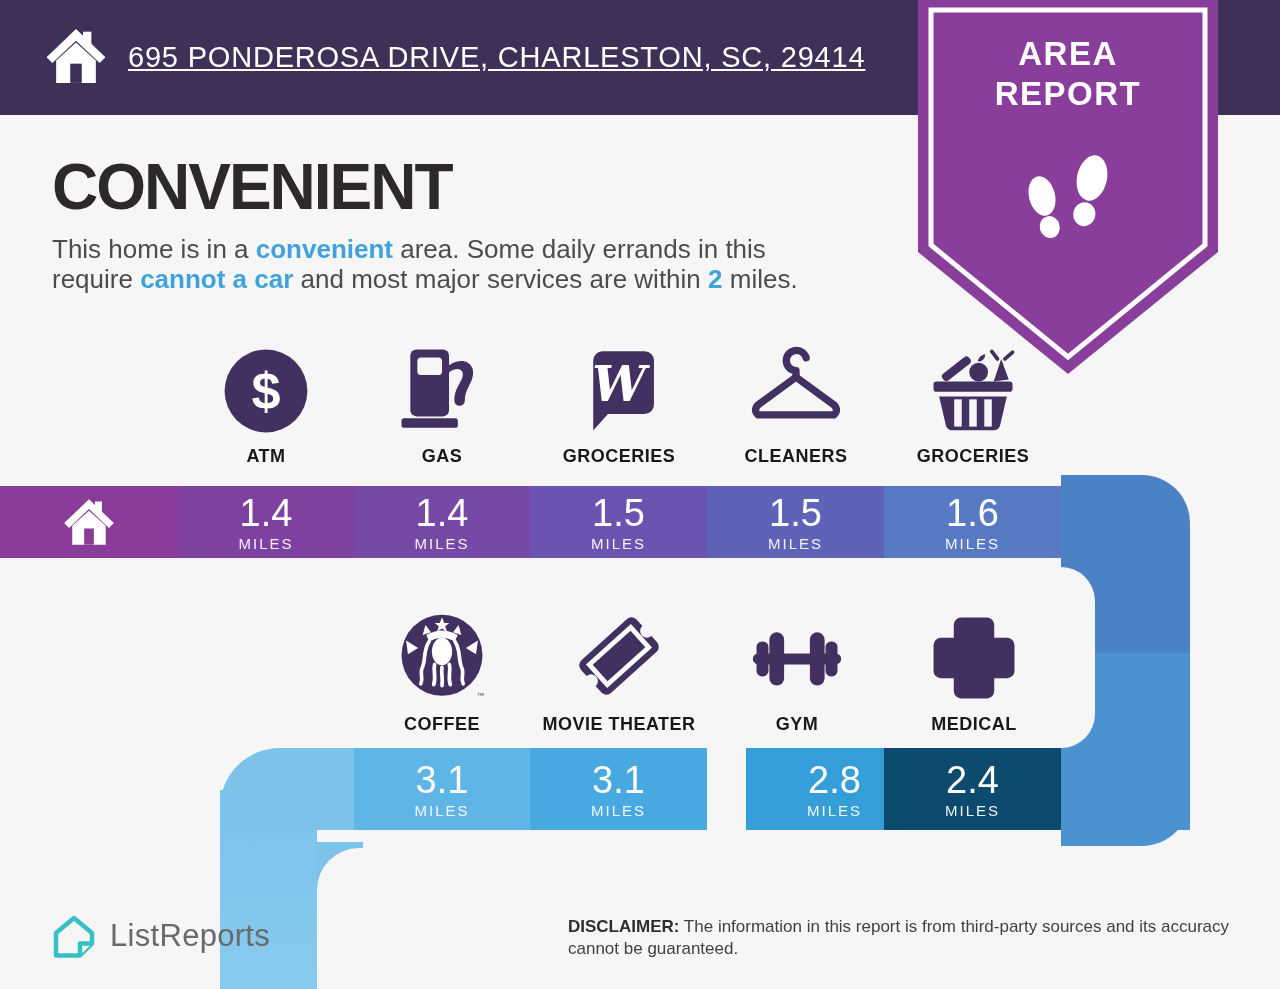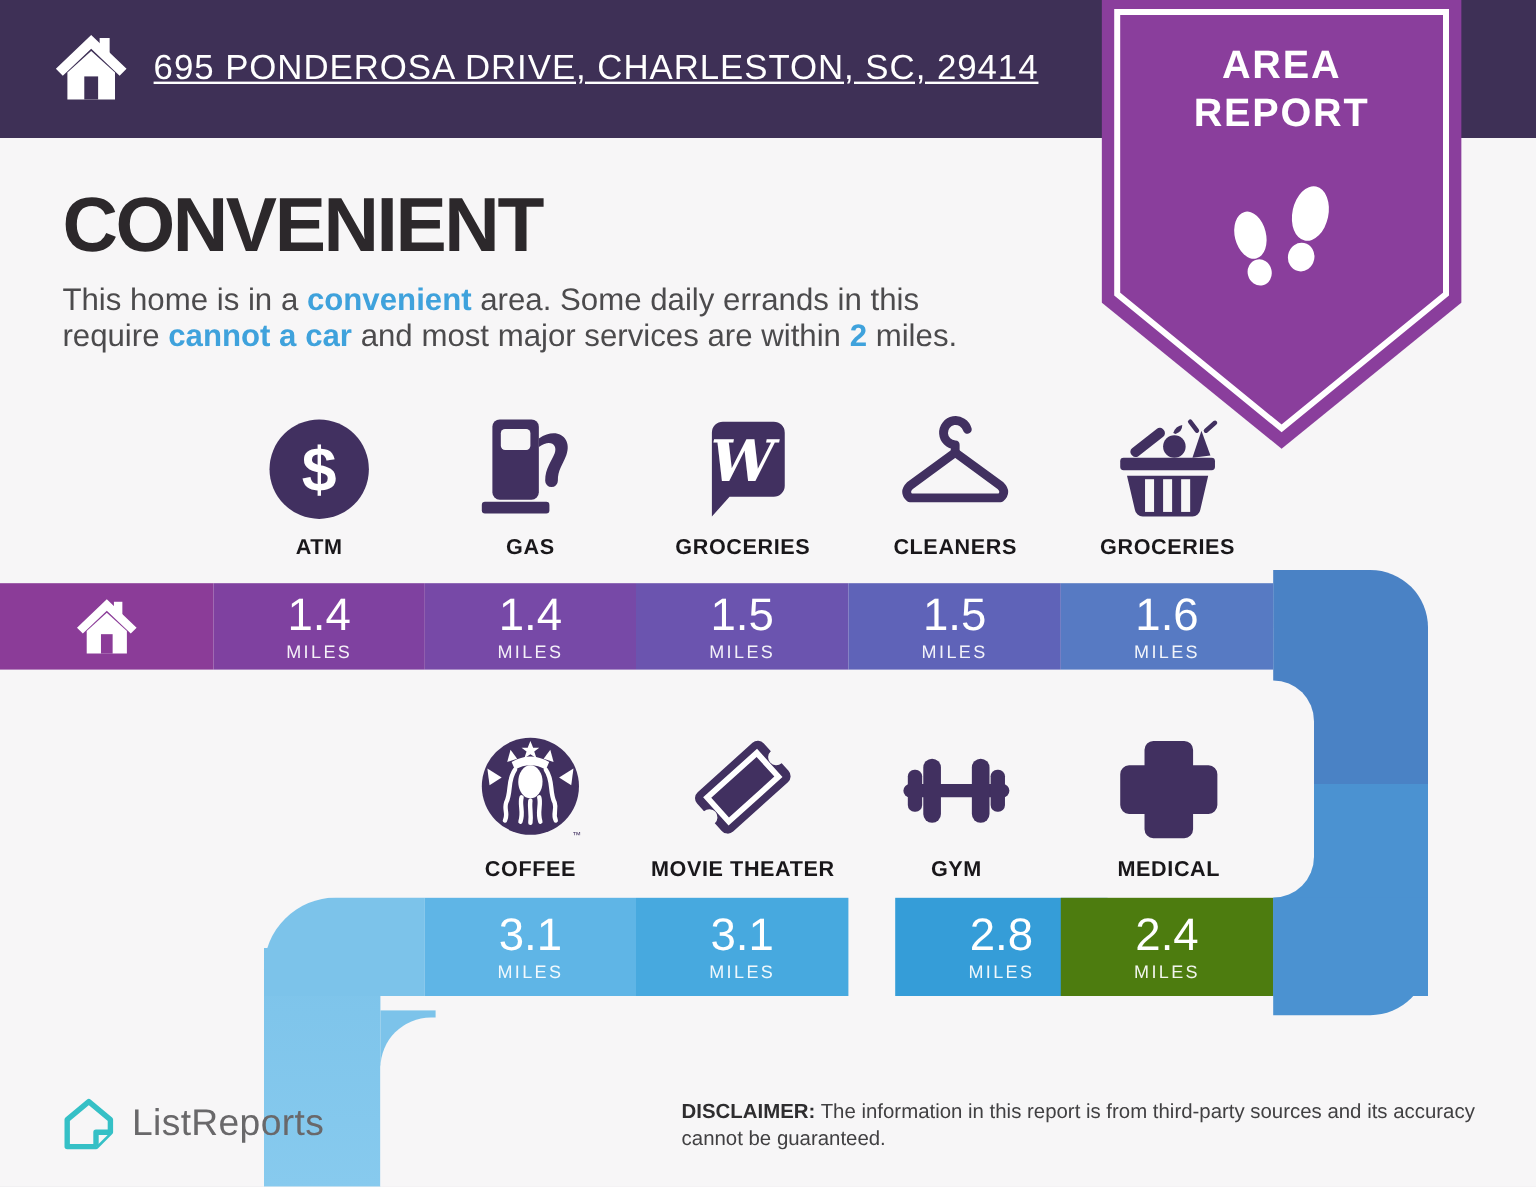--- a/index.html
+++ b/index.html
@@ -271,21 +271,21 @@
       <div class="unit">MILES</div>
     </div>
     <div class="seg" style="left:530px;width:177px;background:#47a9df;">
       <div class="num">3.1</div>
       <div class="unit">MILES</div>
     </div>
     <div class="seg" style="left:746px;width:177px;background:#359dd8;">
       <div class="num">2.8</div>
       <div class="unit">MILES</div>
     </div>
-    <div class="seg" style="left:884px;width:177px;background:#4d7c0f;">
+    <div class="seg" style="left:884px;width:177px;background:#0c4a6e;">
       <div class="num">2.4</div>
       <div class="unit">MILES</div>
     </div>
     <div class="seg" style="left:1061px;width:129px;background:#4b92d1;"></div>
   </div>
 
   <div class="white-bottom"></div>
 
   <div class="footer-logo">
     <svg width="48" height="48" viewBox="0 0 64 64">

